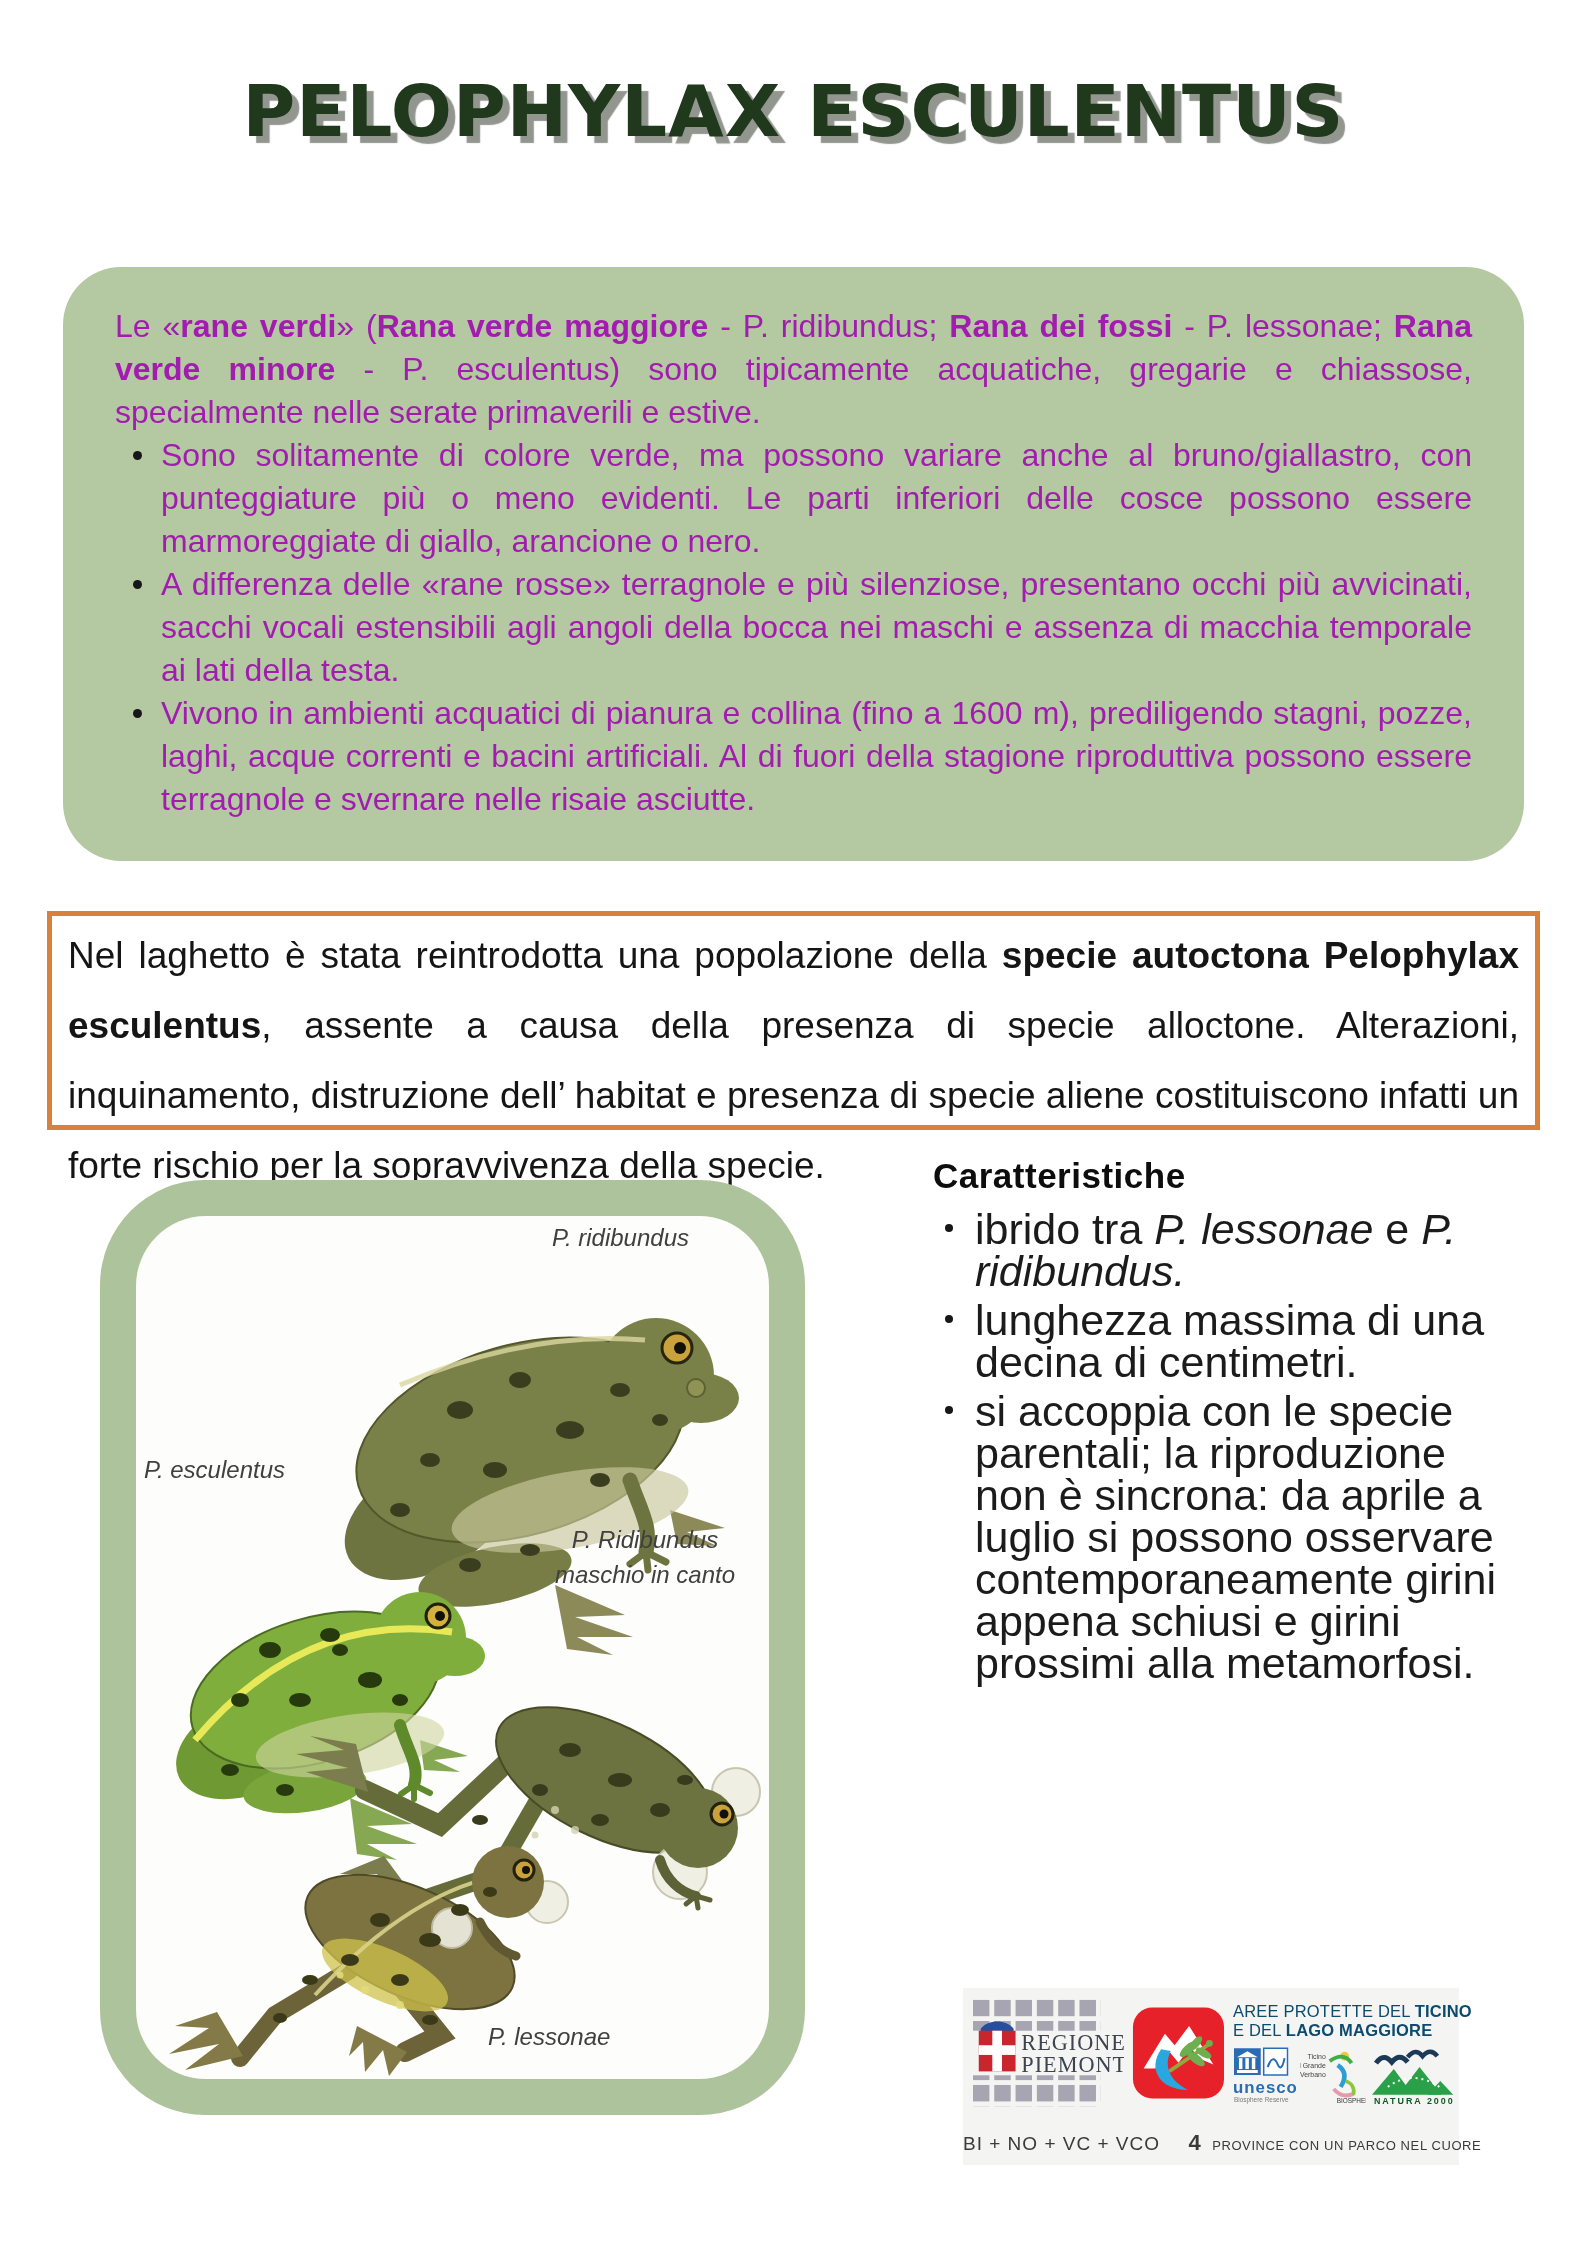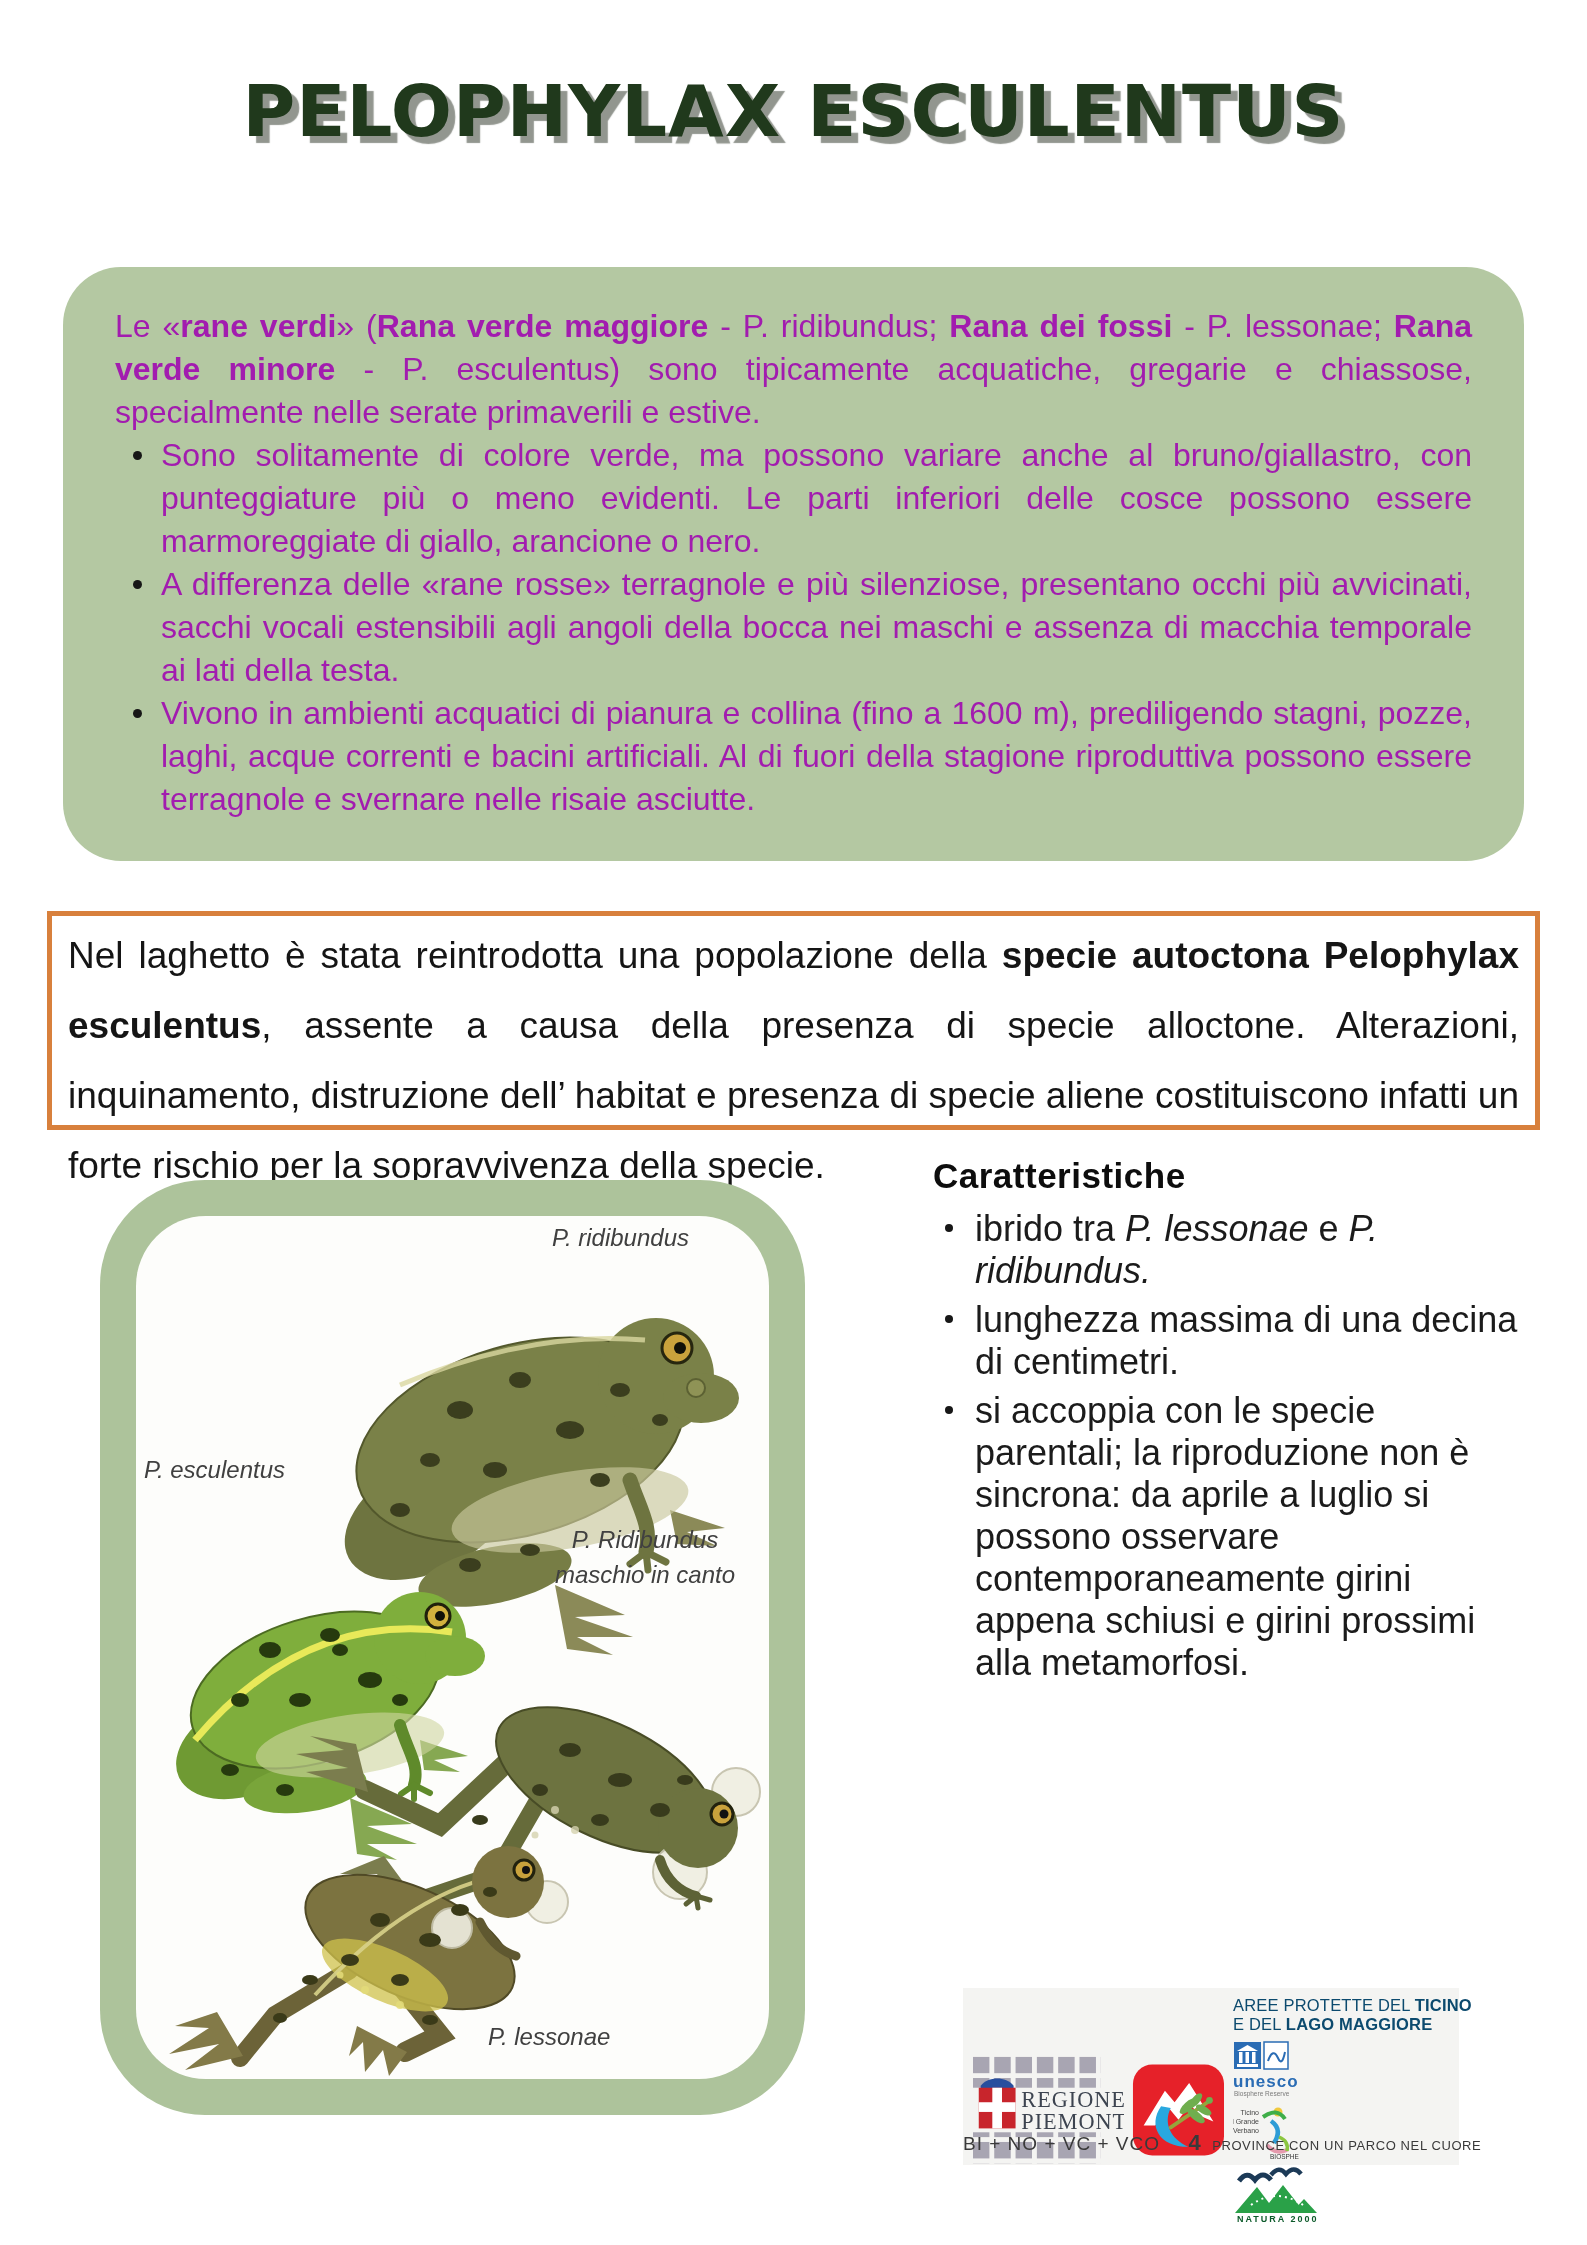--- a/index.html
+++ b/index.html
@@ -38,32 +38,32 @@
   .frog-label { position:absolute; font-style:italic; font-size:24px; color:#404040; white-space:nowrap; }
   #lbl-ridibundus { left:452px; top:44px; }
   #lbl-esculentus { left:44px; top:276px; }
   #lbl-incanto { left:420px; top:342px; width:250px; text-align:center; line-height:35px; white-space:normal; }
   #lbl-lessonae { left:388px; top:843px; }
 
   
   .chars { position:absolute; left:933px; top:1156px; width:587px; }
   .chars h2 { font-size:35px; font-weight:bold; color:#0d0d0d; margin-bottom:12px;
     letter-spacing:0.5px; }
-  .chars .bullet-row { padding-left:42px; margin-bottom:7px; font-size:36px; line-height:42px;
+  .chars .bullet-row { padding-left:42px; margin-bottom:7px; font-size:43px; line-height:42px;
     text-align:left; width:585px; }
   .chars .bullet-row .dot { left:12px; top:16px; width:8px; height:8px; }
 
   
   .logo-box { position:absolute; left:963px; top:1988px; width:496px; height:177px;
     background:#f4f4f2; }
   .logo-row { display:flex; align-items:center; gap:8px; padding:8px 4px 0 8px; }
   .logo-right { width:222px; }
   .aree-title { font-size:16.5px; line-height:19px; color:#0c4a6e; letter-spacing:0.2px;
     white-space:nowrap; }
-  .small-logos { display:flex; align-items:flex-start; gap:4px; margin-top:7px;flex-direction:column; }
+  .small-logos { display:flex; align-items:center; gap:4px; margin-top:7px; }
   .logo-caption { position:absolute; left:0; right:0; bottom:9px; text-align:center;
     color:#3a3a3a; white-space:nowrap; }
   .cap-left { font-size:19px; letter-spacing:1px; font-weight:normal; }
   .cap-num { font-size:22px; margin-left:24px; font-weight:bold; }
   .cap-right { font-size:13px; margin-left:7px; letter-spacing:0.6px; }
   .serif { font-family:"Liberation Serif", serif; }
 </style>
 </head>
 <body>
 

